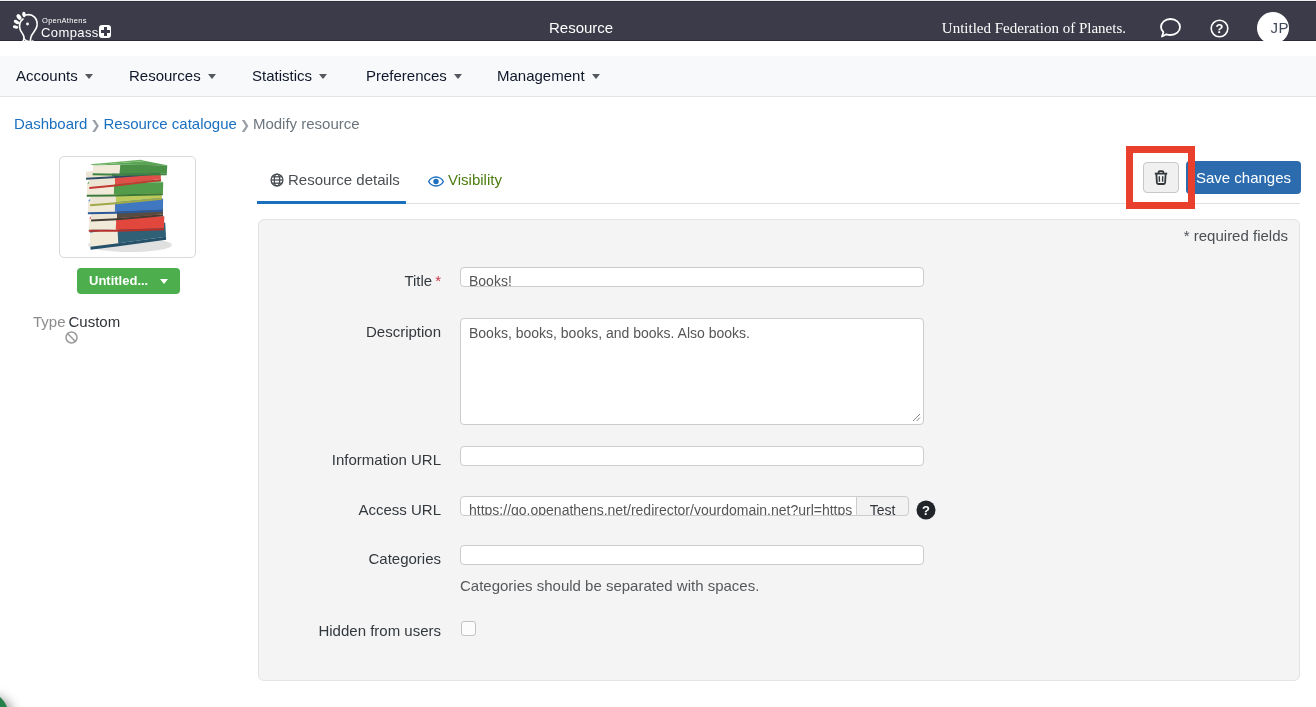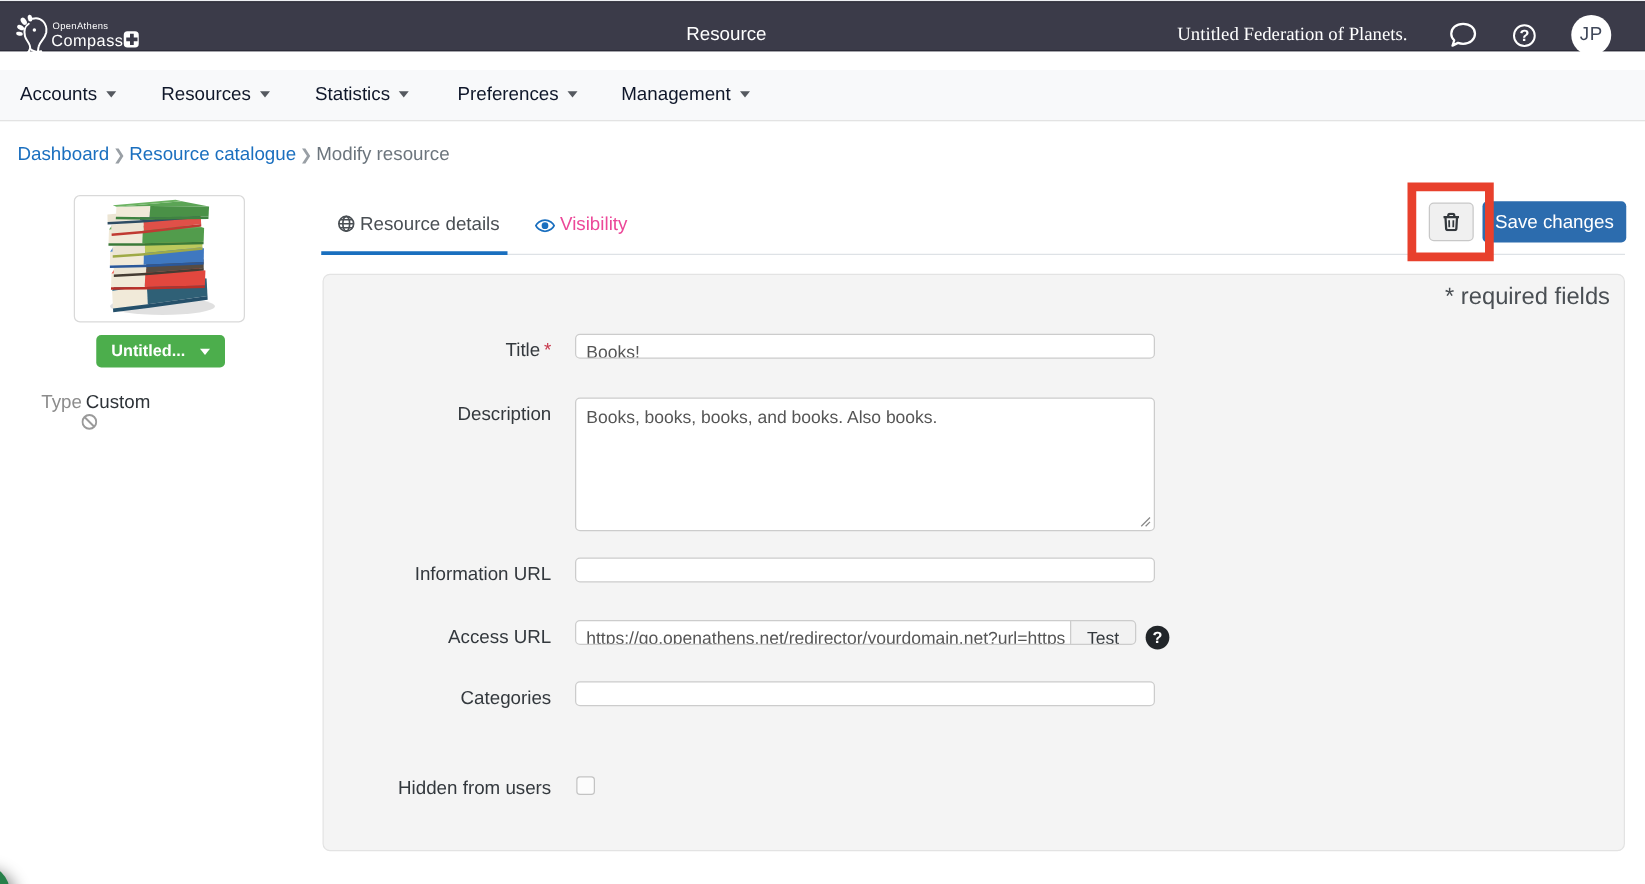--- a/index.html
+++ b/index.html
@@ -11,46 +11,46 @@
 .logo-badge { position:absolute; left:99px; top:25px; width:12px; height:13px; background:#fff; border-radius:3px; }
 .logo-badge:before { content:""; position:absolute; left:5px; top:2px; width:2.5px; height:9px; background:#3b3b49; }
 .logo-badge:after { content:""; position:absolute; left:1.8px; top:5.2px; width:9px; height:2.5px; background:#3b3b49; }
 .search { position:absolute; left:199px; top:13px; width:324px; height:32px; background:#1e2532; border-radius:16px; }
 .search .ph { position:absolute; left:14px; top:7px; font-size:15px; color:#c9ced6; }
 .search svg { position:absolute; right:5px; top:7px; }
 .advanced { position:absolute; left:549px; top:0; height:56px; line-height:56px; color:#fff; font-size:15px; }
 .fed { position:absolute; right:190px; top:0; height:56px; line-height:56px; color:#fff; font-size:15px;font-family:Liberation Serif, serif; }
 .icon-bubble { position:absolute; left:1159px; top:17px; }
 .icon-qcirc { position:absolute; left:1210px; top:19px; }
-.avatar { position:absolute; left:1257px; top:12px; width:32px; height:32px; background:#fff; border-radius:50%; color:#40485a; font-size:15px; text-align:center; line-height:32px; letter-spacing:.5px; }
+.avatar { position:absolute; left:1257px; top:12px; width:32px; height:32px; background:#fff; border-radius:50%; color:#40485a; font-size:15px; text-align:right; line-height:32px; letter-spacing:.5px; }
 .navbar { position:absolute; left:0; top:56px; width:1316px; height:41px; background:#f8f9fa; border-bottom:1px solid #e3e3e3; }
 .nav-item { position:absolute; top:0; height:40px; line-height:40px; color:#0f172a; font-size:15px; }
 .nav-item .caret { display:inline-block; width:0; height:0; border-left:4.5px solid transparent; border-right:4.5px solid transparent; border-top:5px solid #55595f; margin-left:7px; vertical-align:2px; }
 .breadcrumb { position:absolute; left:14px; top:115px; font-size:15px; color:#6c757d; }
 .breadcrumb a { color:#1a6fbf; text-decoration:none; }
 .breadcrumb .sep { color:#999fa5; padding:0 3px; font-size:12px; }
 .imgcard { position:absolute; left:59px; top:156px; width:137px; height:102px; background:#fff; border:1px solid #d9d9d9; border-radius:5px; }
 .alloc { position:absolute; left:77px; top:268px; width:103px; height:26px; background:#4cae4c; border-radius:4px; color:#fff; font-size:13px; font-weight:bold; text-align:left; line-height:26px; }
 .alloc .lbl { margin-left:12px; }
 .alloc .caret { display:inline-block; width:0; height:0; border-left:4.5px solid transparent; border-right:4.5px solid transparent; border-top:5px solid #fff; position:absolute; right:12px; top:11px; }
 .typerow { position:absolute; left:33px; top:313px; font-size:15px; }
 .typerow .t { color:#8c8c8c; }
 .typerow .v { color:#2e3338; margin-left:3px; }
 .prohibit { position:absolute; left:65px; top:331px; }
 .tabs-line { position:absolute; left:257px; top:203px; width:1043px; height:1px; background:#dee2e6; }
 .tab-underline { position:absolute; left:257px; top:201px; width:149px; height:3px; background:#1a6fbf; }
 .tab1 { position:absolute; left:270px; top:171px; font-size:15px; color:#4a4f54; }
-.tab2 { position:absolute; left:428px; top:171px; font-size:15px; color:#ec4899; }
+.tab2 { position:absolute; left:428px; top:171px; font-size:15px; color:#4d7c0f; }
 .tab1 svg, .tab2 svg { vertical-align:-2px; margin-right:4px; }
 .trashbtn { position:absolute; left:1143px; top:162px; width:36px; height:31px; background:#f0f0f0; border:1px solid #c8c8c8; border-radius:4px; text-align:center; }
 .trashbtn svg { margin-top:7px; }
 .redrect { position:absolute; left:1126px; top:146px; width:69px; height:63px; border:7px solid #e8402c; z-index:40; }
 .savebtn { position:absolute; left:1186px; top:161px; width:115px; height:33px; background:#2c6cae; border-radius:4px; color:#fff; font-size:15px; text-align:center; line-height:33px; }
 .panel { position:absolute; left:258px; top:219px; width:1042px; height:462px; background:#f4f4f4; border:1px solid #e3e3e3; border-radius:6px; }
-.reqf { position:absolute; right:11px; top:7px; font-size:19px; color:#4a4f54; }
+.reqf { position:absolute; right:11px; top:7px; font-size:15px; color:#4a4f54; }
 .frow { position:absolute; left:0; width:100%; }
 .flabel { position:absolute; left:0; width:182px; text-align:right; font-size:15px; color:#33383d; }
 .flabel .req { color:#c7364a; margin-left:3px; }
 .finput { position:absolute; left:201px; height:20px; background:#fff; border:1px solid #ccc; border-radius:4px; font-size:14px; color:#555; line-height:26px; padding-left:8px; white-space:nowrap; overflow:hidden; }
 .helptext { position:absolute; left:201px; font-size:15px; color:#55595c; }
 .checkbox { position:absolute; left:202px; width:15px; height:15px; background:#fcfcfc; border:1px solid #c3c3c3; border-radius:3px; }
 .chatdot { position:absolute; left:-36px; top:692px; width:44px; height:44px; background:#27804a; border-radius:50%; box-shadow:5px 4px 12px rgba(0,0,0,.42); }
 </style>
 </head>
 <body>
@@ -214,18 +214,19 @@
       <div class="finput" style="left:597px;width:53px;border-radius:0 4px 4px 0;background:#f2f2f2;color:#33383d;text-align:center;padding-left:0">Test</div>
   <svg style="position:absolute;left:657px;top:4px" width="20" height="20" viewBox="0 0 20 20">
         <circle cx="10" cy="10" r="9.5" fill="#212529"></circle>
         <text x="10" y="14.5" font-size="13" font-weight="bold" fill="#fff" text-anchor="middle" font-family="Liberation Sans">?</text>
       </svg>
     </div>
   <div class="frow" style="top:325px">
       <div class="flabel" style="top:5px">Categories</div>
       <div class="finput" style="width:464px"></div>
     </div>
+  <div class="helptext" style="top:357px">Categories should be separated with spaces.</div>
   <div class="frow" style="top:399px">
       <div class="flabel" style="top:3px">Hidden from users</div>
       <div class="checkbox" style="top:2px"></div>
     </div>
 </div>
 <div class="chatdot"></div>
 
 </body></html>

